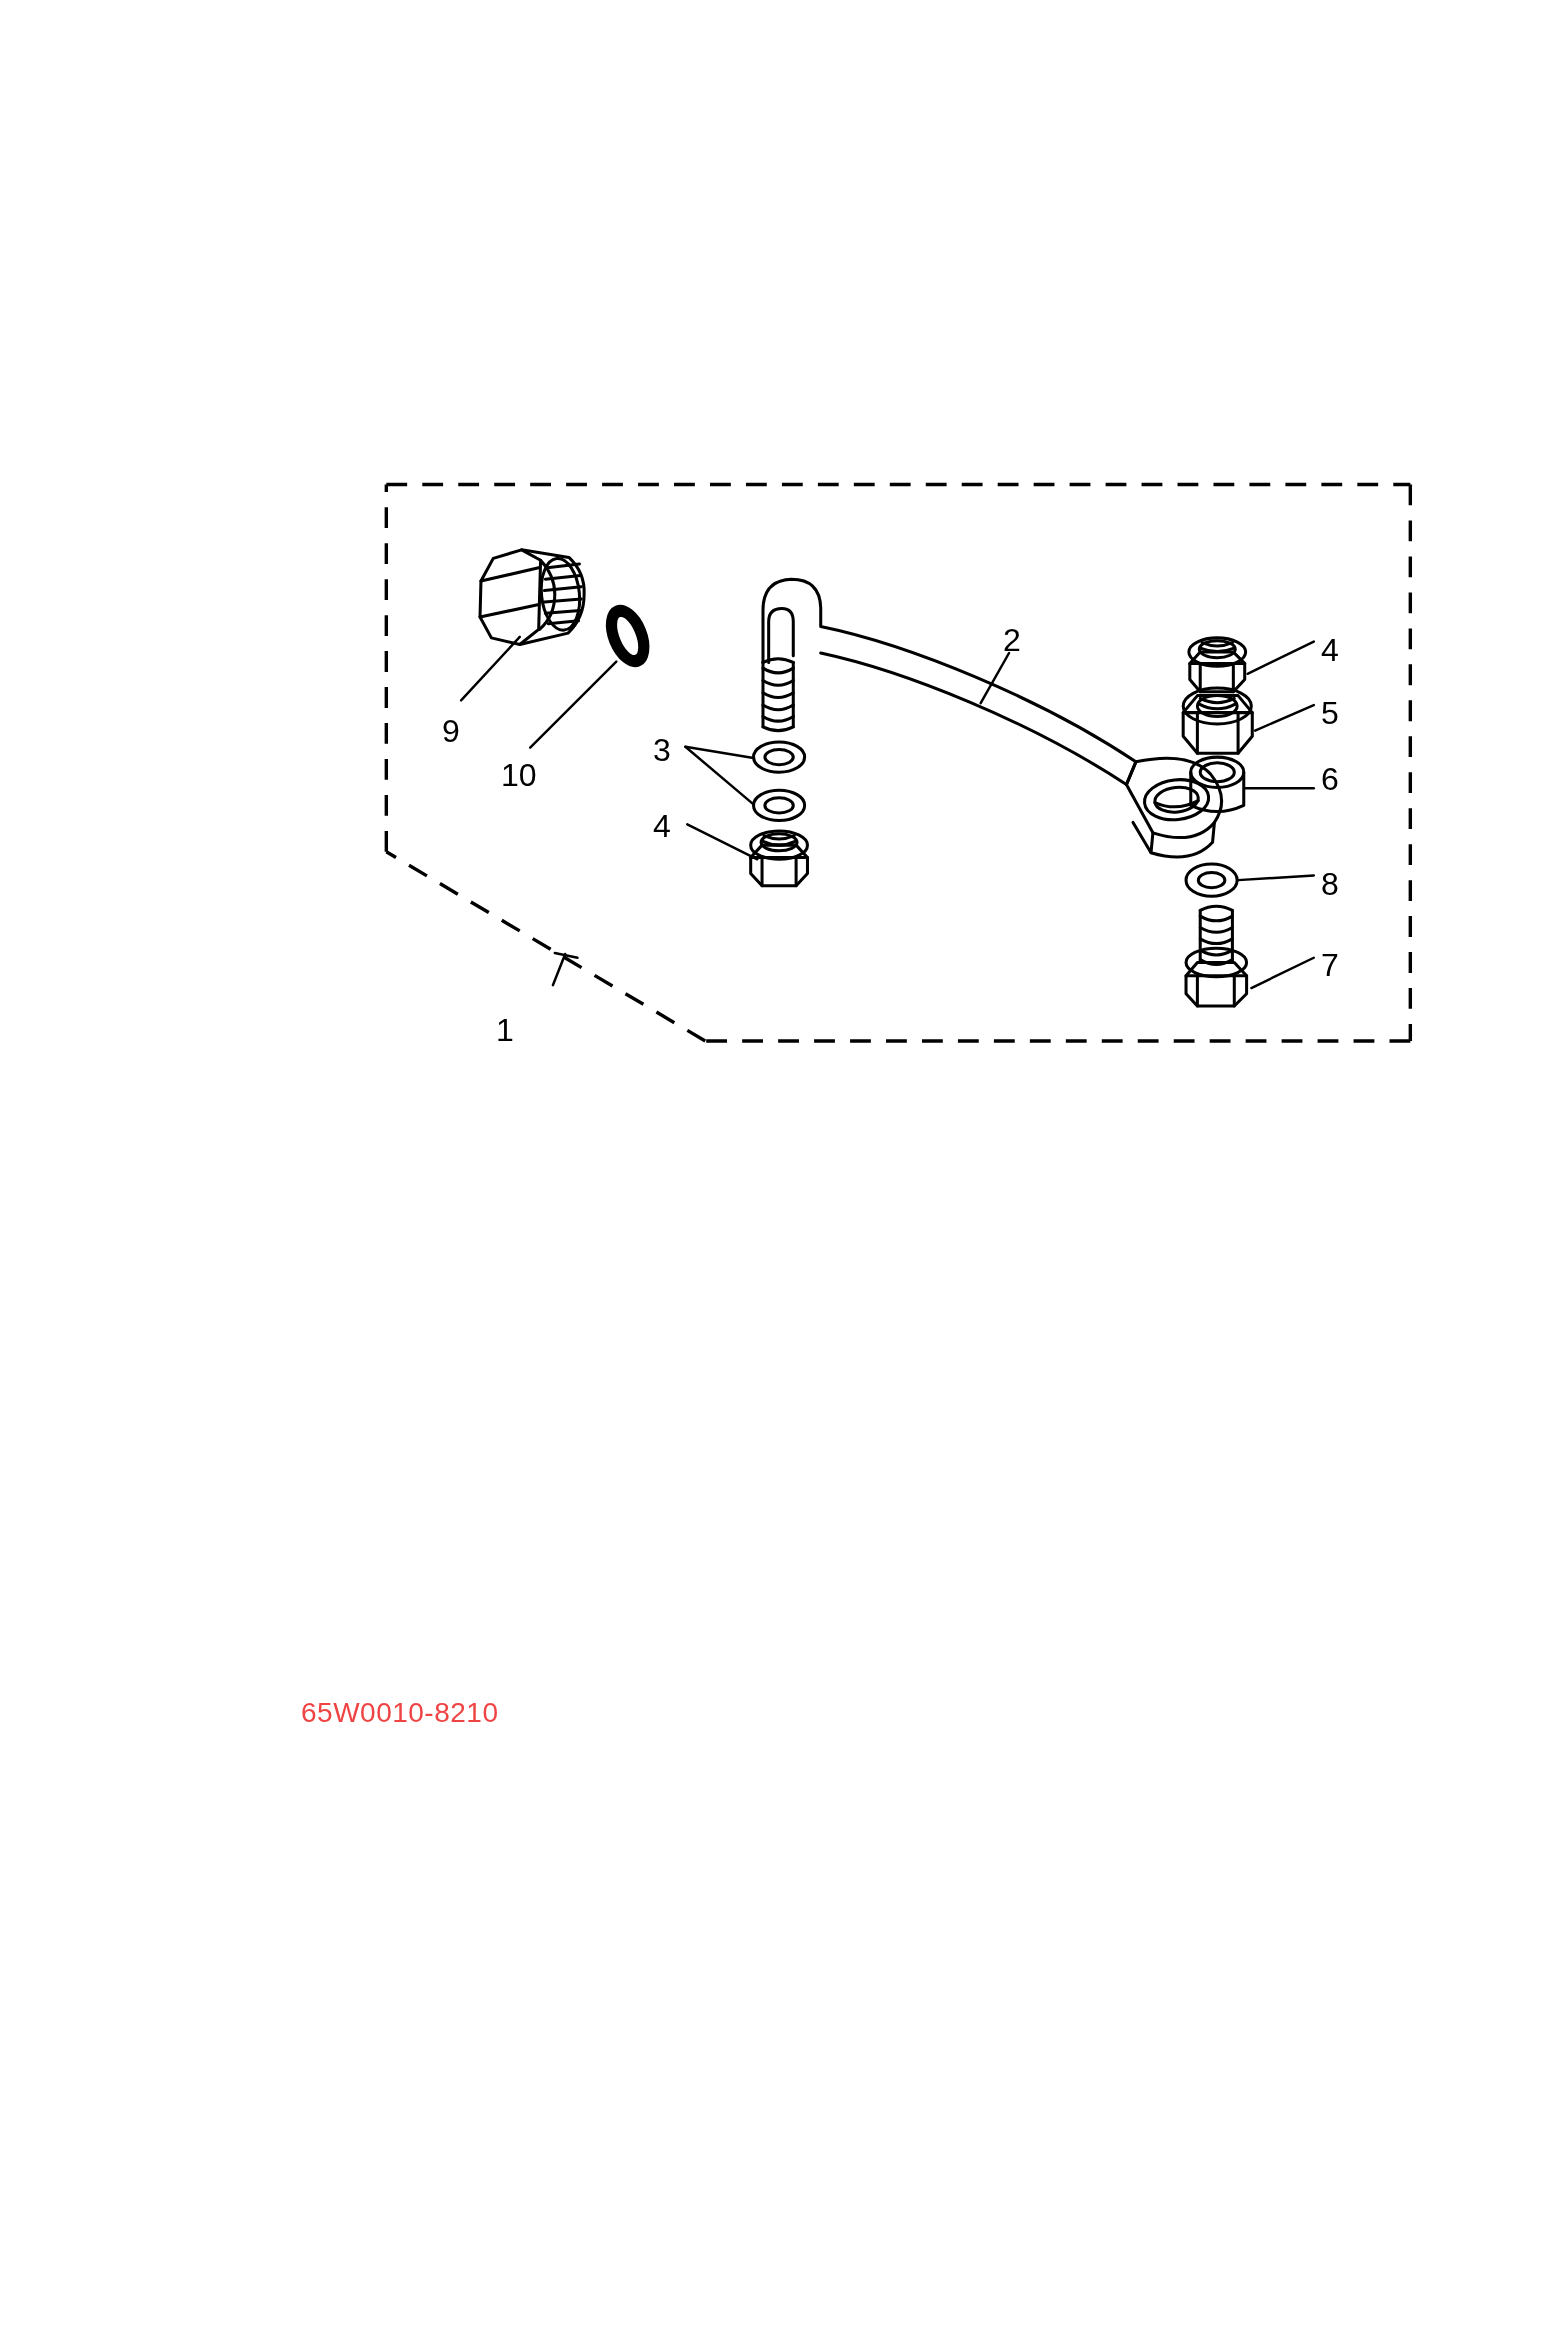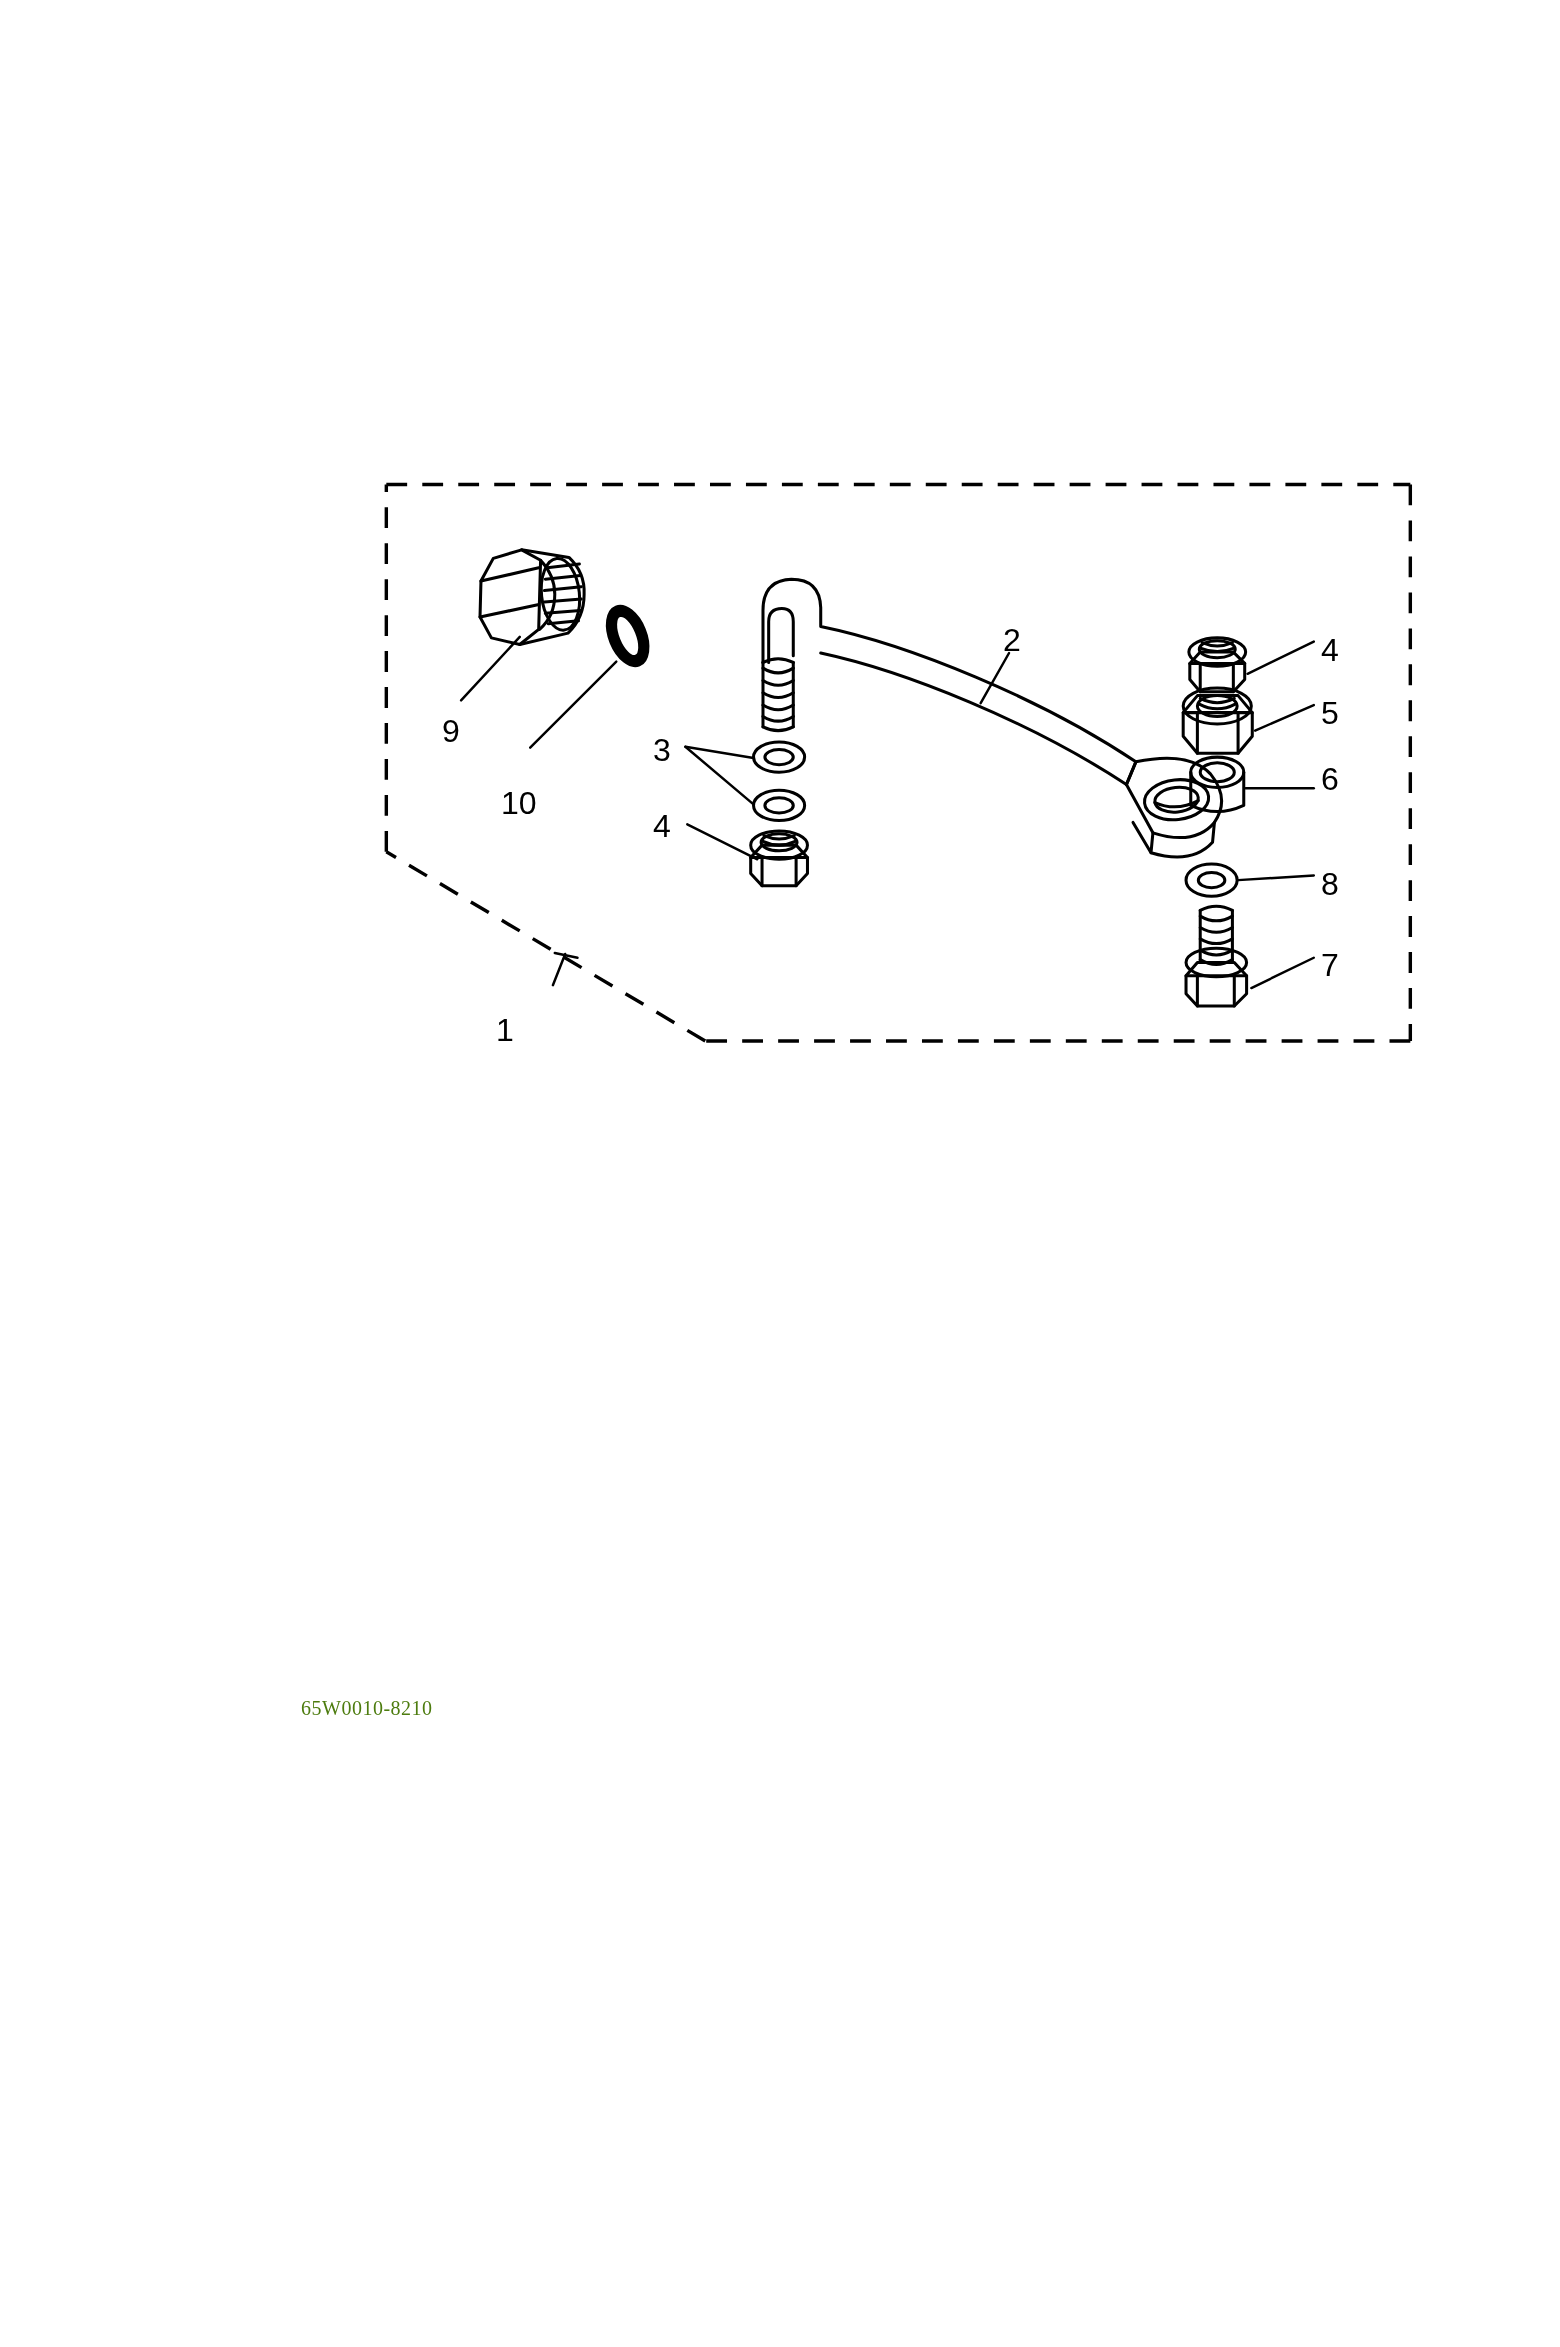--- a/index.html
+++ b/index.html
@@ -38,24 +38,24 @@
     color: #000000;
     line-height: 1;
     letter-spacing: 0px;
     white-space: nowrap;
     user-select: none;
   }
   #figure-code {
     position: absolute;
     left: 301px;
     top: 1697px;
-    font-family: Liberation Serif, serif;
-    font-size: 20px;
+    font-family: Liberation Sans, sans-serif;
+    font-size: 28px;
     font-weight: 400;
-    color: #4d7c0f;
+    color: #ef4444;
     letter-spacing: 0.5px;
     white-space: nowrap;
   }
 </style>
 </head>
 <body>
 
 <div id="diagram-root">
 
   <svg id="parts-svg" viewBox="0 0 1649 2481">
@@ -235,18 +235,18 @@
   <div class="callout-num" style="left:496px; top:1014px;">1</div>
   <div class="callout-num" style="left:1003px; top:624px;">2</div>
   <div class="callout-num" style="left:653px; top:734px;">3</div>
   <div class="callout-num" style="left:653px; top:810px;">4</div>
   <div class="callout-num" style="left:1321px; top:634px;">4</div>
   <div class="callout-num" style="left:1321px; top:697px;">5</div>
   <div class="callout-num" style="left:1321px; top:763px;">6</div>
   <div class="callout-num" style="left:1321px; top:949px;">7</div>
   <div class="callout-num" style="left:1321px; top:868px;">8</div>
   <div class="callout-num" style="left:442px; top:715px;">9</div>
-  <div class="callout-num" style="left:501px; top:759px;margin-top:28px;">10</div>
+  <div class="callout-num" style="left:501px; top:759px;">10</div>
 
   <div id="figure-code">65W0010-8210</div>
 
 </div>
 
 
 </body></html>

